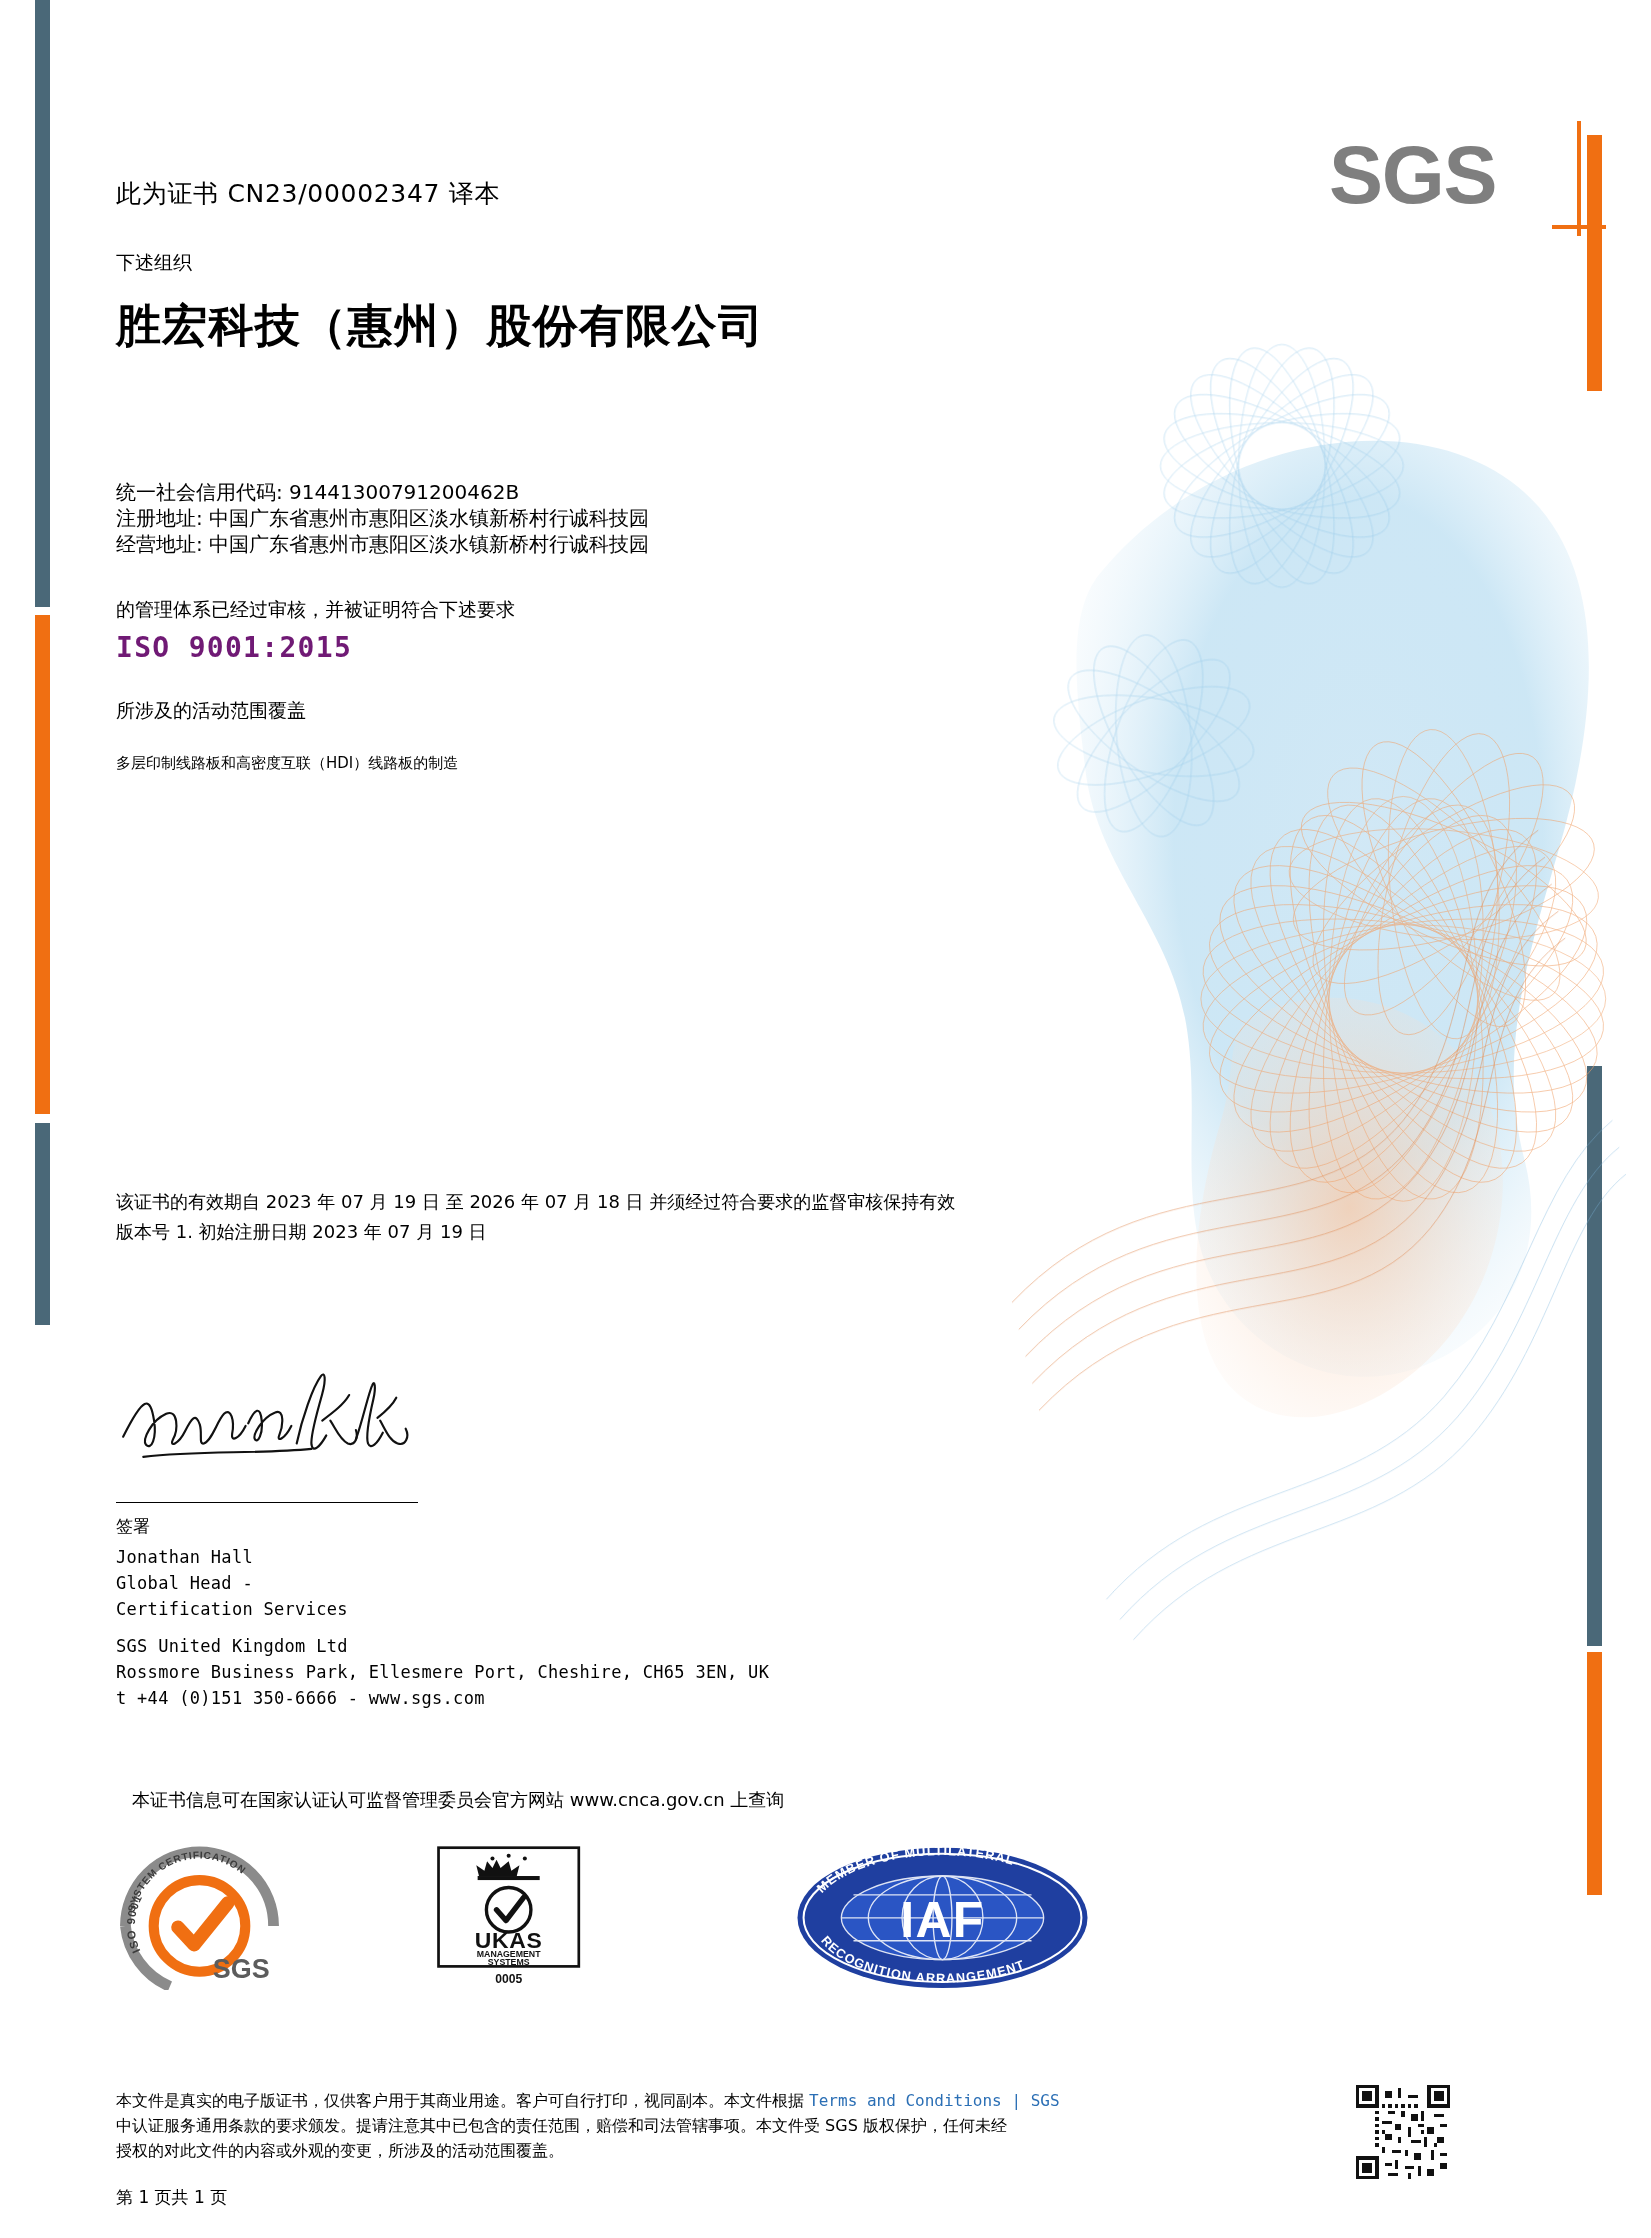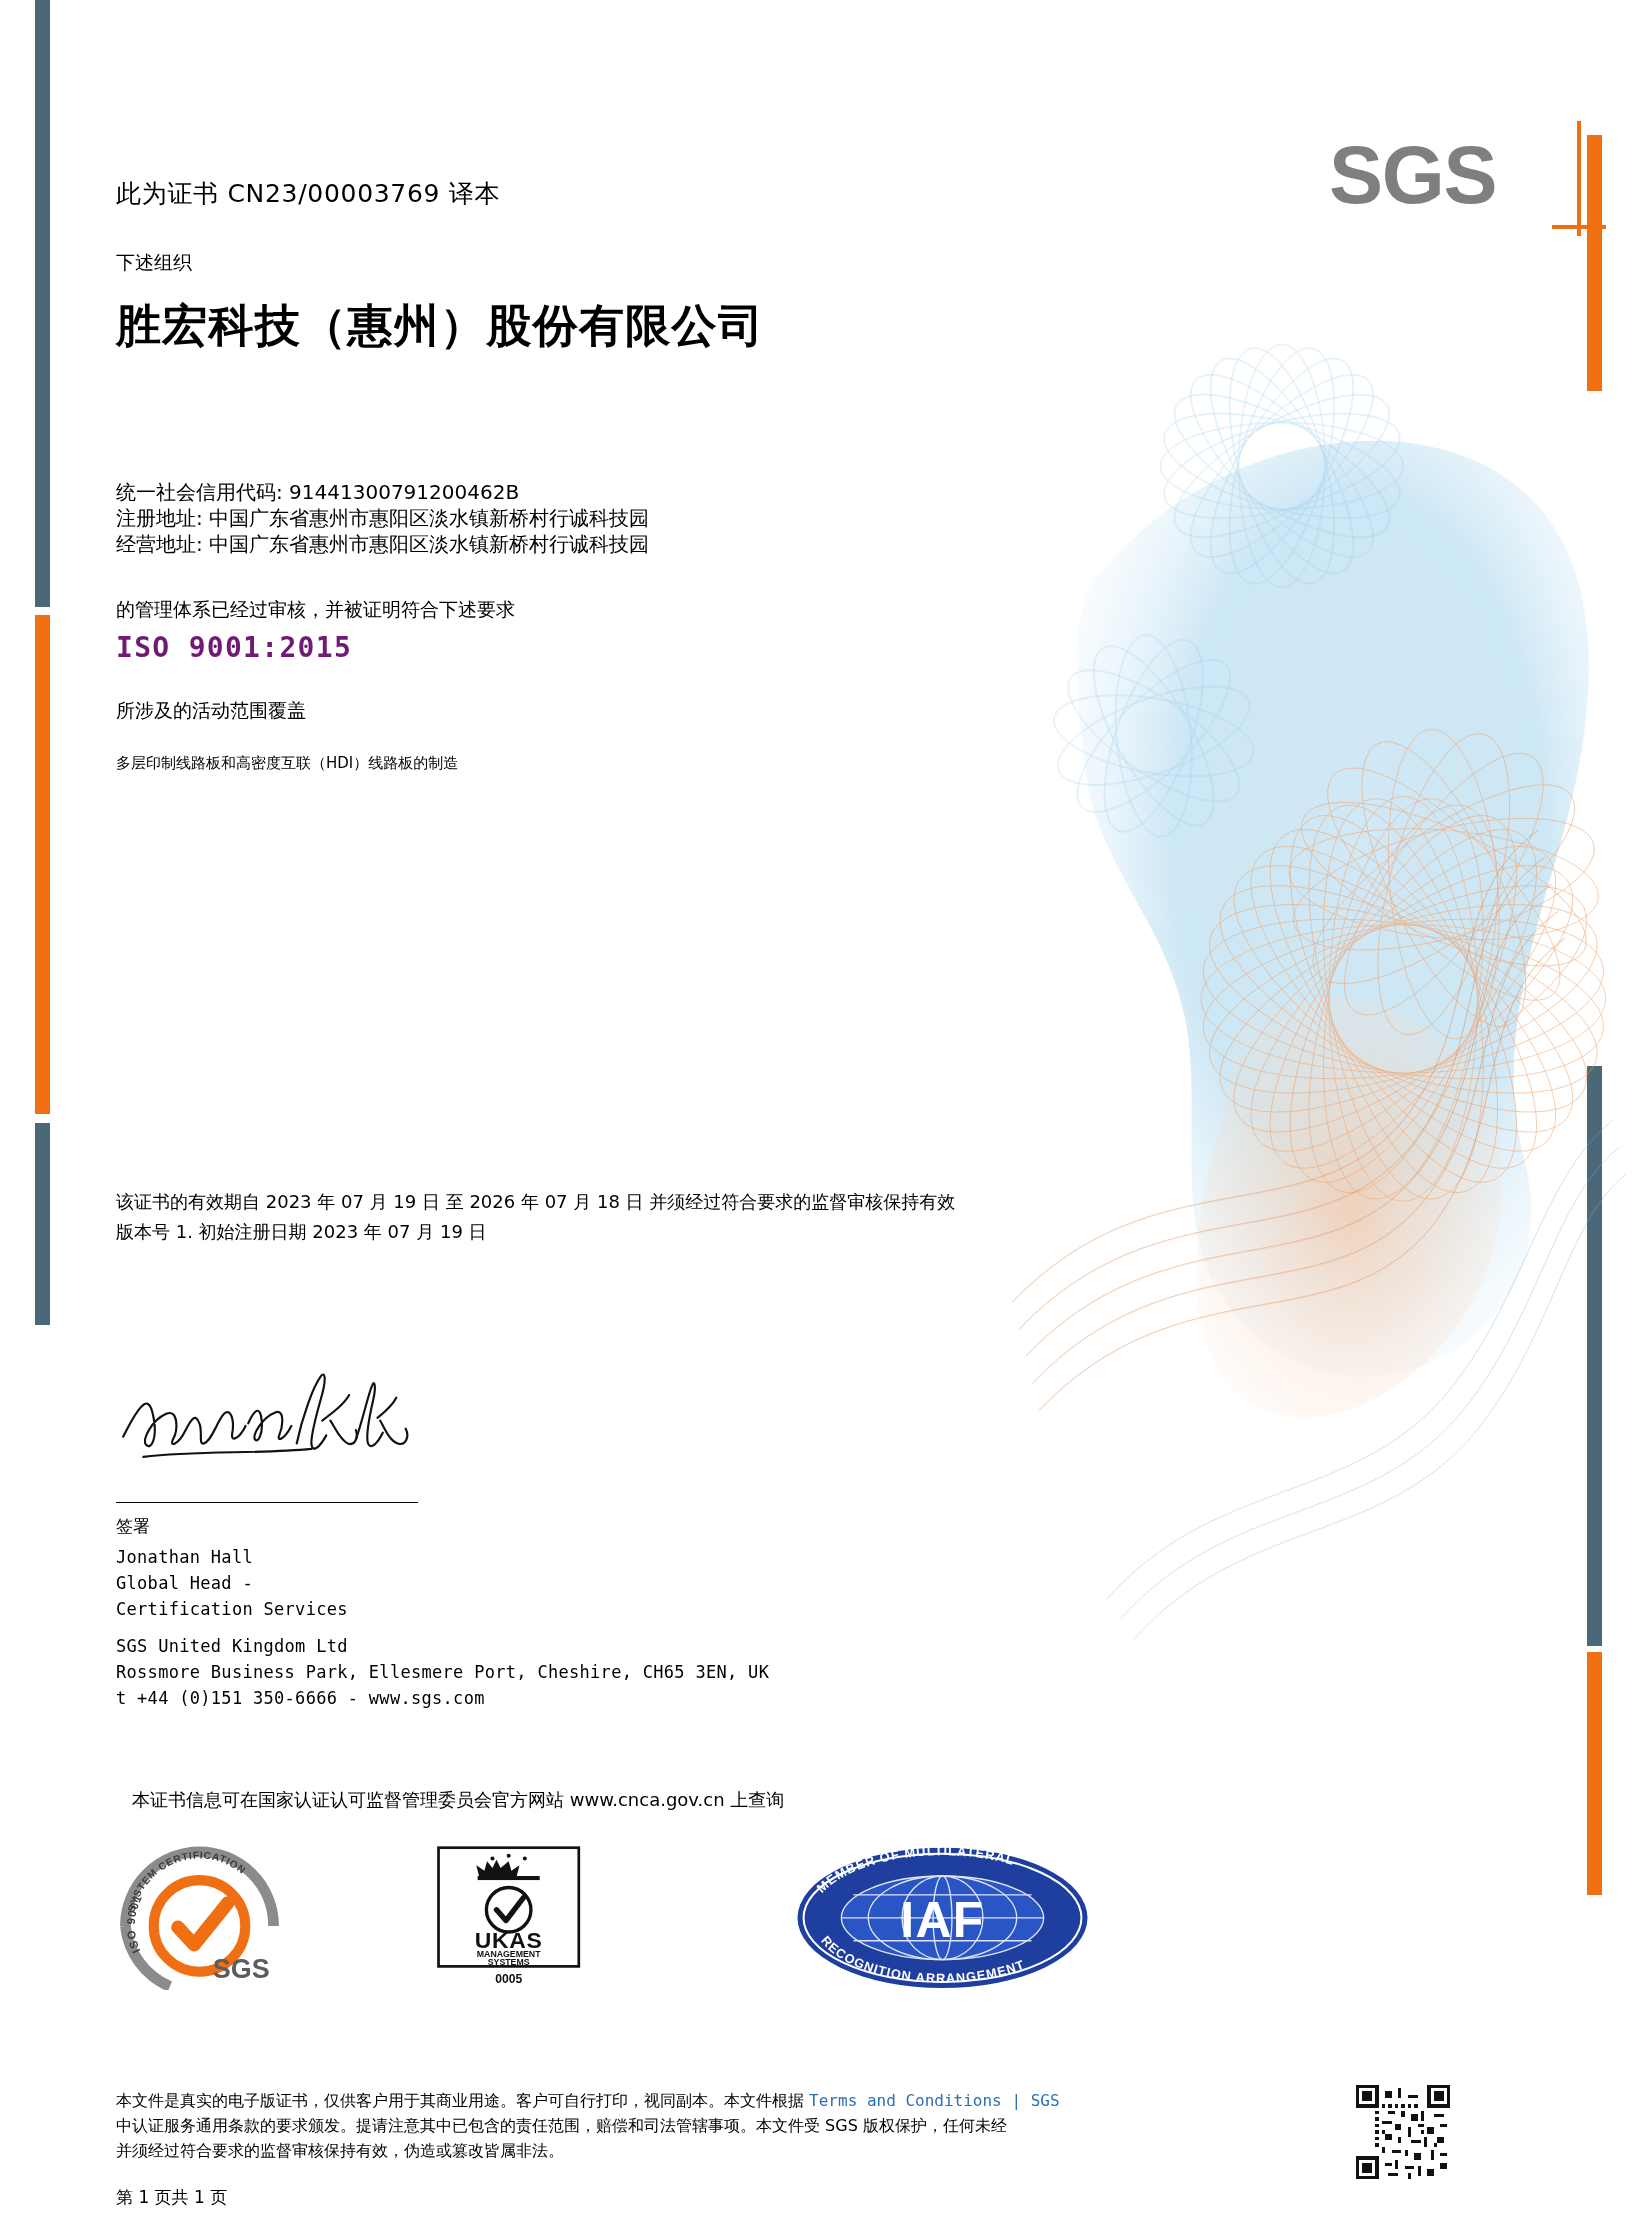--- a/index.html
+++ b/index.html
@@ -373,21 +373,21 @@
     <g stroke="#7fb7dd" stroke-width="1.2" fill="none" opacity="0.5">
       <path d="M260 2040 C420 1860, 620 1900, 760 1740 C880 1600, 900 1420, 1010 1330"></path>
       <path d="M280 2070 C440 1890, 640 1930, 780 1770 C900 1630, 920 1450, 1020 1370"></path>
       <path d="M300 2100 C460 1920, 660 1960, 800 1800 C920 1660, 940 1480, 1030 1410"></path>
     </g>
   </svg>
 </div>
 
 <div class="content">
 
-  <div class="line-translation txt-cn">此为证书 CN23/00003769 译本</div>
+  <div class="line-translation txt-cn">此为证书 CN23/00002347 译本</div>
 
   <div class="line-org-label txt-cn">下述组织</div>
 
   <div class="org-name txt-cn">胜宏科技（惠州）股份有限公司</div>
 
   <div class="addr-block txt-cn">
     <div>统一社会信用代码: 91441300791200462B</div>
     <div>注册地址: 中国广东省惠州市惠阳区淡水镇新桥村行诚科技园</div>
     <div>经营地址: 中国广东省惠州市惠阳区淡水镇新桥村行诚科技园</div>
   </div>
@@ -520,21 +520,21 @@
       </text>
     </svg>
   </div>
 </div>
 
 <div class="footer txt-cn">
   <div>
     <span>本文件是真实的电子版证书，仅供客户用于其商业用途。客户可自行打印，视同副本。本文件根据 </span><span class="link">Terms and Conditions | SGS</span>
   </div>
   <div>中认证服务通用条款的要求颁发。提请注意其中已包含的责任范围，赔偿和司法管辖事项。本文件受 SGS 版权保护，任何未经</div>
-  <div>并须经过符合要求的监督审核保持有效，伪造或篡改皆属非法。</div>
+  <div>授权的对此文件的内容或外观的变更，所涉及的活动范围覆盖。</div>
 </div>
 
 <div class="page-no txt-cn">第 1 页共 1 页</div>
 
 <div class="qr">
   <svg width="94" height="94" viewBox="0 0 29 29" xmlns="http://www.w3.org/2000/svg" shape-rendering="crispEdges">
     <rect width="29" height="29" fill="#fff"></rect>
     <g fill="#111">
 
       <rect x="0" y="0" width="7" height="1"></rect>

